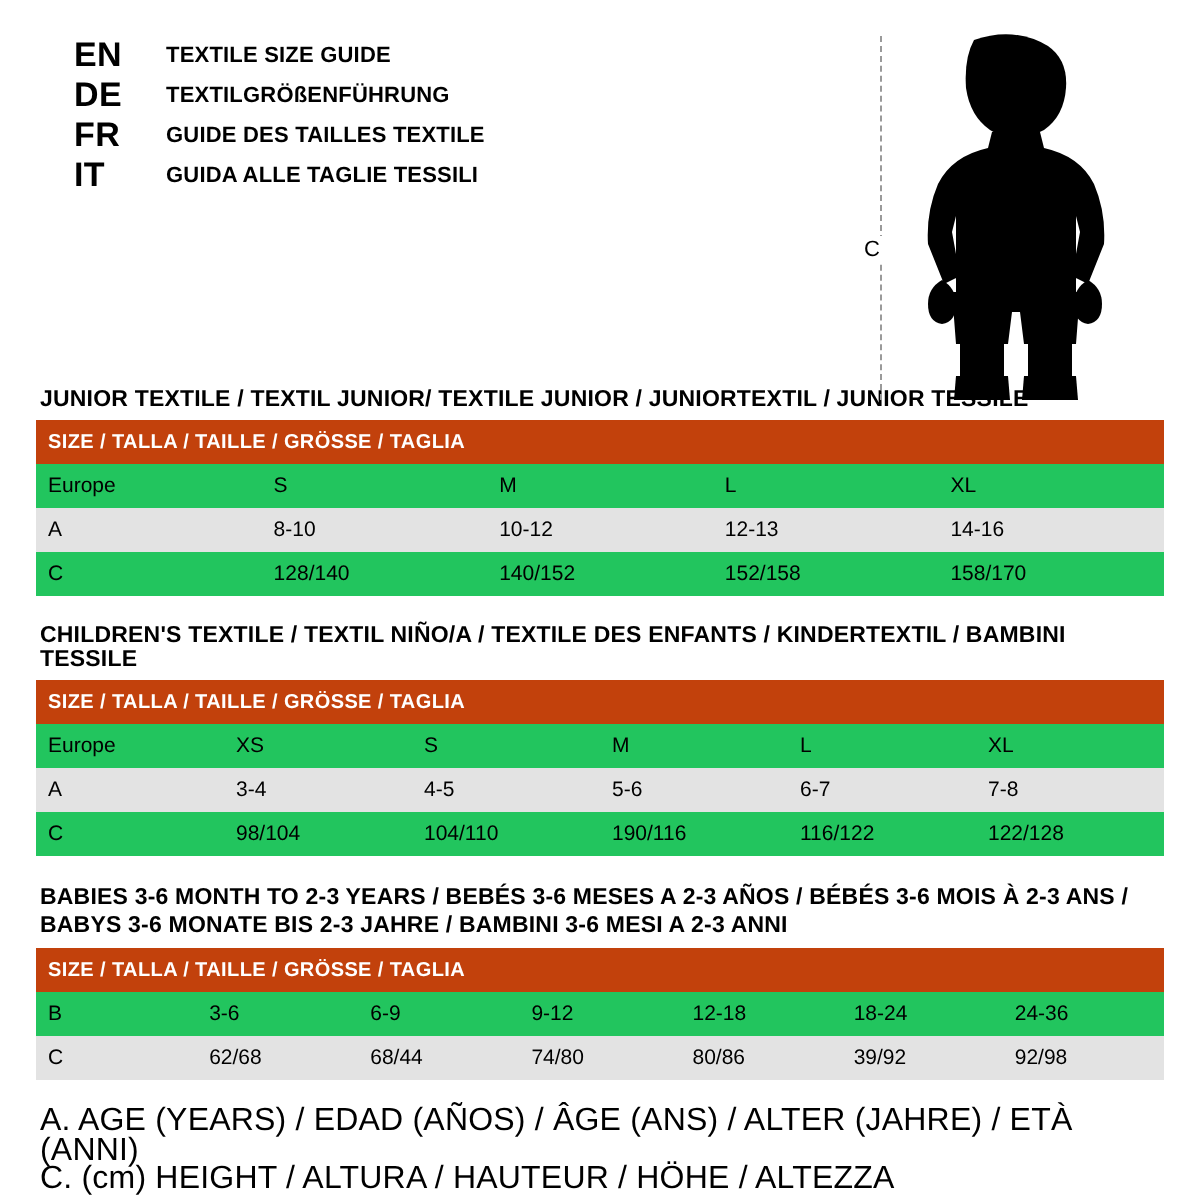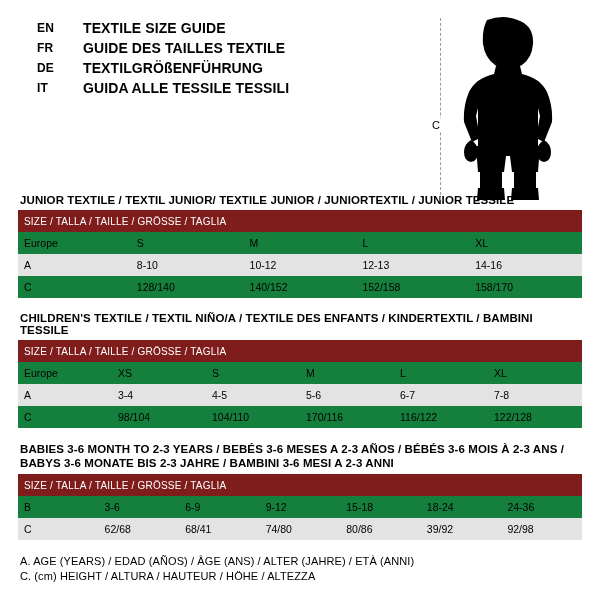--- a/index.html
+++ b/index.html
@@ -34,27 +34,27 @@
     width: 420px;
   }
   .lang-row {
     display: flex;
     align-items: flex-start;
     height: 20px;
     line-height: 20px;
   }
   .lang-code {
     width: 46px;
-    font-size: 12px;
+    font-size: 17px;
     font-weight: bold;
     letter-spacing: .2px;
     padding-left: 16px;
   }
   .lang-title {
-    font-size: 14px;
+    font-size: 11px;
     font-weight: bold;
     letter-spacing: .1px;
   }
 
   
   .figure {
     position: absolute;
     top: 0px;
     right: 10px;
     width: 150px;
@@ -98,70 +98,70 @@
     table-layout: fixed;
     margin-bottom: 14px;
   }
   table.size-table td {
     font-size: 10.5px;
     padding: 3px 0 3px 6px;
     vertical-align: middle;
     height: 16px;
   }
   tr.head td {
-    background: #7f1d1d;
+    background: #c2410c;
     color: #ffffff;
     font-size: 10px;
-    font-weight: normal;
+    font-weight: bold;
     letter-spacing: .2px;
   }
   tr.shade td {
     background: #e3e3e3;
   }
   tr.plain td {
-    background: #15803d;
+    background: #22c55e;
   }
   .rowlabel {
     width: 92px;
   }
 
   
   .legend {
     margin-top: 6px;
     margin-left: 2px;
   }
   .legend div {
-    font-size: 11px;
+    font-size: 16px;
     line-height: 14.5px;
     letter-spacing: .1px;
   }
 </style>
 </head>
 <body>
 
 <div class="page">
 
   <div class="header">
 
     <div class="lang-list">
       <div class="lang-row">
         <span class="lang-code">EN</span>
         <span class="lang-title">TEXTILE SIZE GUIDE</span>
       </div>
       <div class="lang-row">
+        <span class="lang-code">DE</span>
+        <span class="lang-title">TEXTILGRÖßENFÜHRUNG</span>
+      </div>
+      <div class="lang-row">
         <span class="lang-code">FR</span>
         <span class="lang-title">GUIDE DES TAILLES TEXTILE</span>
       </div>
       <div class="lang-row">
-        <span class="lang-code">DE</span>
-        <span class="lang-title">TEXTILGRÖßENFÜHRUNG</span>
-      </div>
-      <div class="lang-row">
         <span class="lang-code">IT</span>
-        <span class="lang-title">GUIDA ALLE TESSILE TESSILI</span>
+        <span class="lang-title">GUIDA ALLE TAGLIE TESSILI</span>
       </div>
     </div>
 
     <div class="figure">
       <div class="dashed-line"></div>
       <div class="c-label">C</div>
       <svg class="silhouette" width="110" height="186" viewBox="0 0 110 186">
         <g fill="#000000">
 
           <path d="M35 4 Q55 -3 72 7 Q82 14 81 28 Q80 42 70 49 Q55 57 43 49 Q33 42 31 28 Q30 13 35 4 Z"></path>
@@ -238,49 +238,49 @@
         <td>3-4</td>
         <td>4-5</td>
         <td>5-6</td>
         <td>6-7</td>
         <td>7-8</td>
       </tr>
       <tr class="plain">
         <td class="rowlabel">C</td>
         <td>98/104</td>
         <td>104/110</td>
-        <td>170/116</td>
+        <td>190/116</td>
         <td>116/122</td>
         <td>122/128</td>
       </tr>
     </tbody>
       </table>
   </div>
 
   <div class="section">
     <div class="section-title multi" style="white-space: pre-line;">BABIES 3-6 MONTH TO 2-3 YEARS / BEBÉS 3-6 MESES A 2-3 AÑOS / BÉBÉS 3-6 MOIS À 2-3 ANS /
 BABYS 3-6 MONATE BIS 2-3 JAHRE / BAMBINI 3-6 MESI A 2-3 ANNI</div>
     <table class="size-table">
       <tbody>
           <tr class="head">
         <td colspan="7">SIZE / TALLA / TAILLE / GRÖSSE / TAGLIA</td>
       </tr>
       <tr class="plain">
         <td class="rowlabel">B</td>
         <td>3-6</td>
         <td>6-9</td>
         <td>9-12</td>
-        <td>15-18</td>
+        <td>12-18</td>
         <td>18-24</td>
         <td>24-36</td>
       </tr>
       <tr class="shade">
         <td class="rowlabel">C</td>
         <td>62/68</td>
-        <td>68/41</td>
+        <td>68/44</td>
         <td>74/80</td>
         <td>80/86</td>
         <td>39/92</td>
         <td>92/98</td>
       </tr>
     </tbody>
       </table>
   </div>
 
   <div class="legend">

